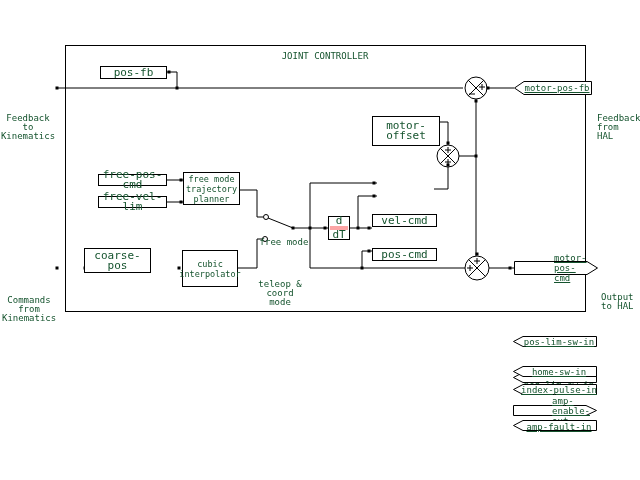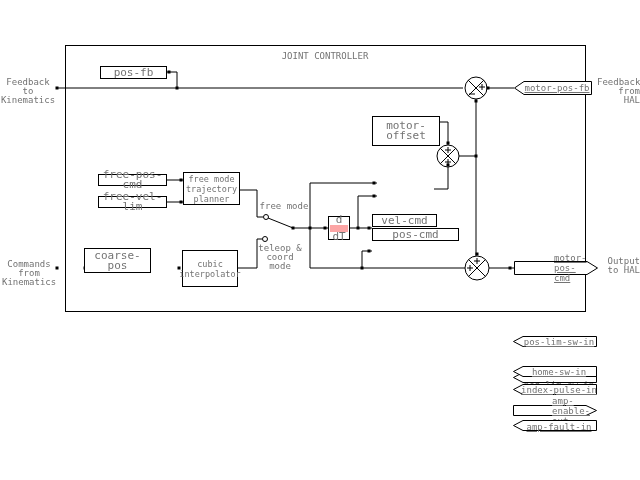--- a/index.html
+++ b/index.html
@@ -1,27 +1,27 @@
 <!DOCTYPE html>
 <html><head>
 <meta charset="utf-8">
 <style>
   html,body{margin:0;padding:0;background:#fff;}
   .stage{position:relative;width:640px;height:480px;background:#fff;overflow:hidden;
-         font-family:"DejaVu Sans Mono",monospace;color:#737373;}
+         font-family:"DejaVu Sans Mono",monospace;color:#14532d;}
   .stage svg.wiring{position:absolute;left:0;top:0;z-index:1;}
   .box{position:absolute;z-index:2;background:#fff;border:1px solid #000;
        display:flex;align-items:center;justify-content:center;text-align:center;
        font-size:11px;line-height:10px;box-sizing:border-box;}
   .box.multi{font-size:8.5px;line-height:10px;}
   .pre{white-space:pre-line;}
   .ddt{flex-direction:column;line-height:10px;}
-  .ddt .den{border-top:7px solid #fca5a5;padding:0 2px;}
-  .lbl{position:absolute;z-index:2;font-size:9px;line-height:9px;text-align:center;}
-  .lbl.left{text-align:right;}
+  .ddt .den{border-top:4px solid #fca5a5;padding:0 2px;}
+  .lbl{position:absolute;z-index:2;font-size:9px;line-height:9px;text-align:center;margin-top:36px;}
+  .lbl.left{text-align:left;}
   .pin{position:absolute;z-index:3;text-decoration:underline;}
   .pin svg{position:absolute;left:0;top:0;}
   .pin span{position:relative;z-index:1;display:flex;width:100%;height:100%;
             align-items:center;justify-content:center;font-size:9px;box-sizing:border-box;padding-left:40px;}
   .pin.in span{padding-left:8px;}
   .pin.out span{padding-right:8px;}
   .title{position:absolute;z-index:2;font-size:9px;}
 </style>
 </head>
 <body>
@@ -134,21 +134,21 @@
   <div class="box ddt" style="left:328px;top:216px;width:22px;height:24px">
     <span>d</span>
     <span class="den">dT</span>
   </div>
   <div class="box" style="left:372px;top:116px;width:68px;height:30px">
     <span>motor-offset</span>
   </div>
   <div class="box" style="left:372px;top:214px;width:65px;height:13px">
     <span>vel-cmd</span>
   </div>
-  <div class="box" style="left:372px;top:228px;width:87px;height:13px">
+  <div class="box" style="left:372px;top:248px;width:65px;height:13px">
     <span>pos-cmd</span>
   </div>
 
   <div class="lbl pre" style="left:0px;top:78px;width:56px">Feedback to
 Kinematics</div>
   <div class="lbl pre" style="left:2px;top:260px;width:54px">Commands
 from
 Kinematics</div>
   <div class="lbl pre left" style="left:597px;top:78px;width:43px">Feedback
 from HAL</div>

